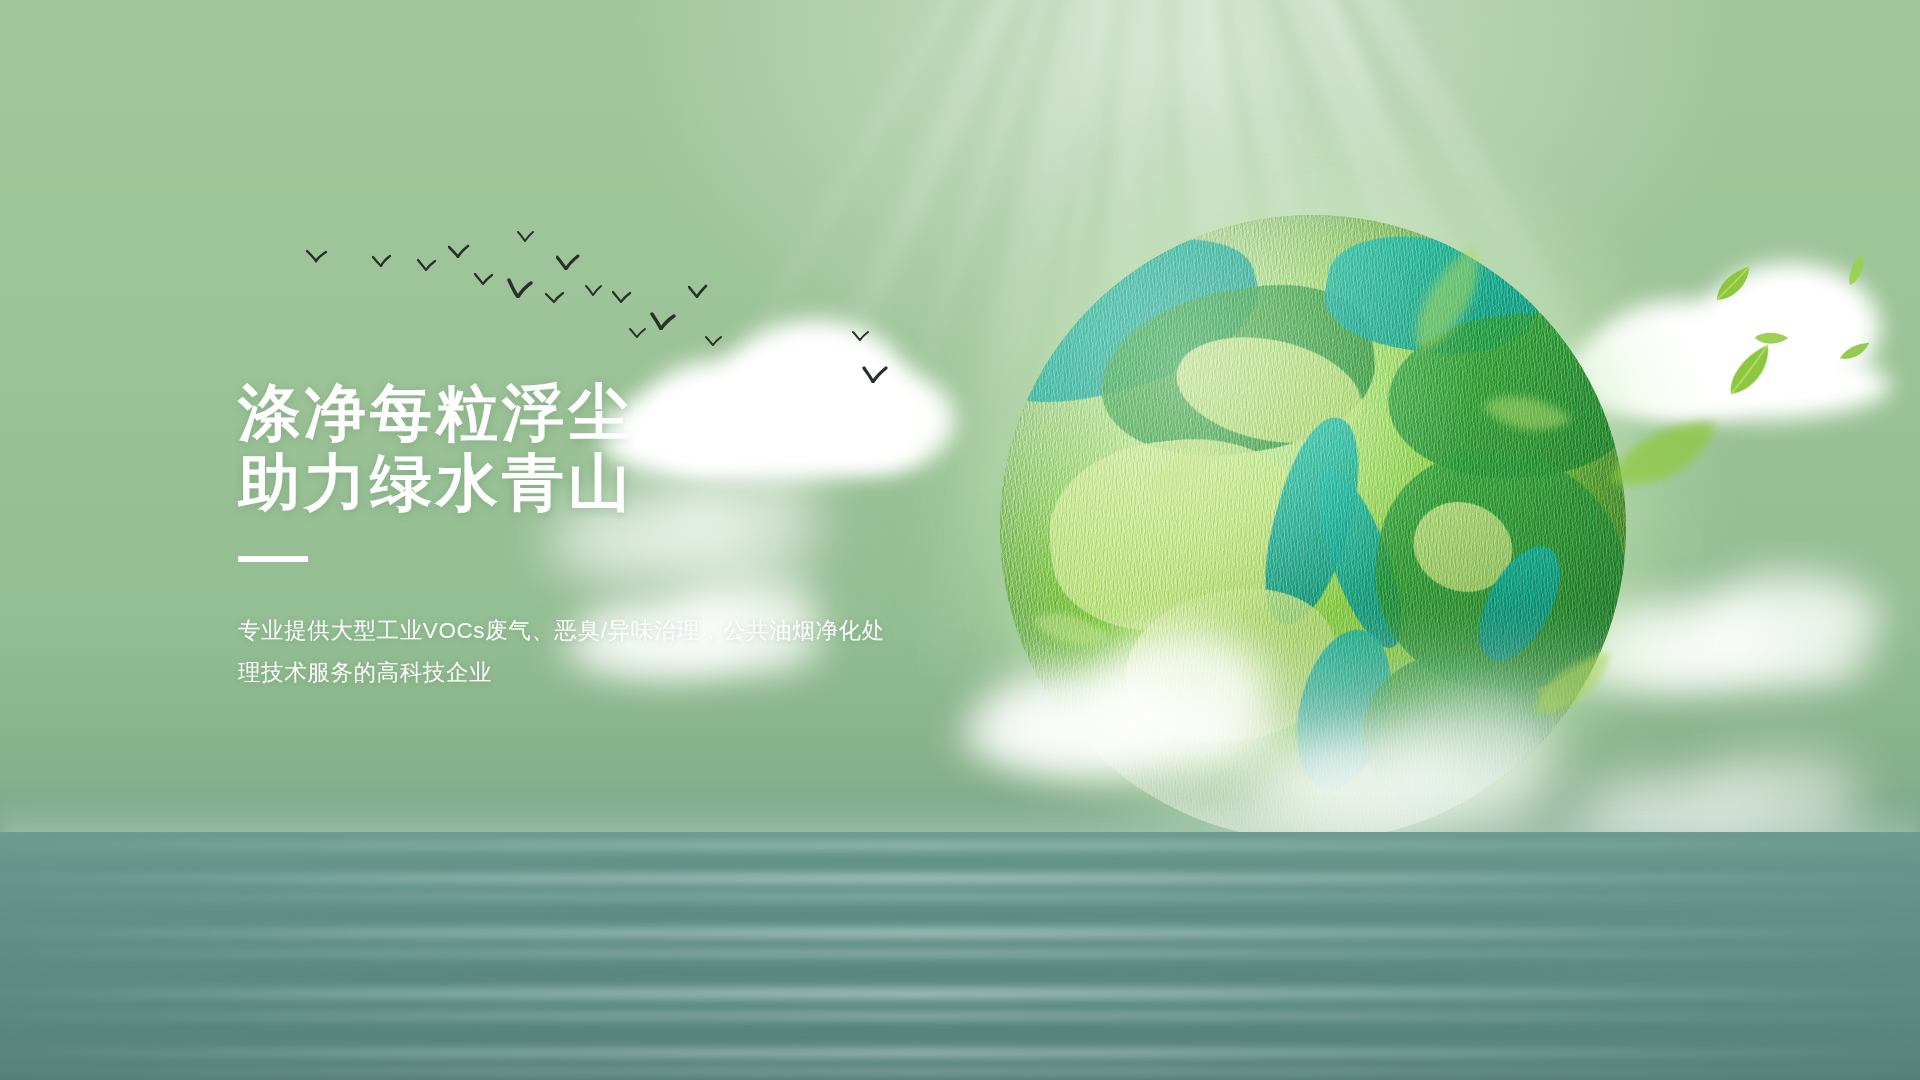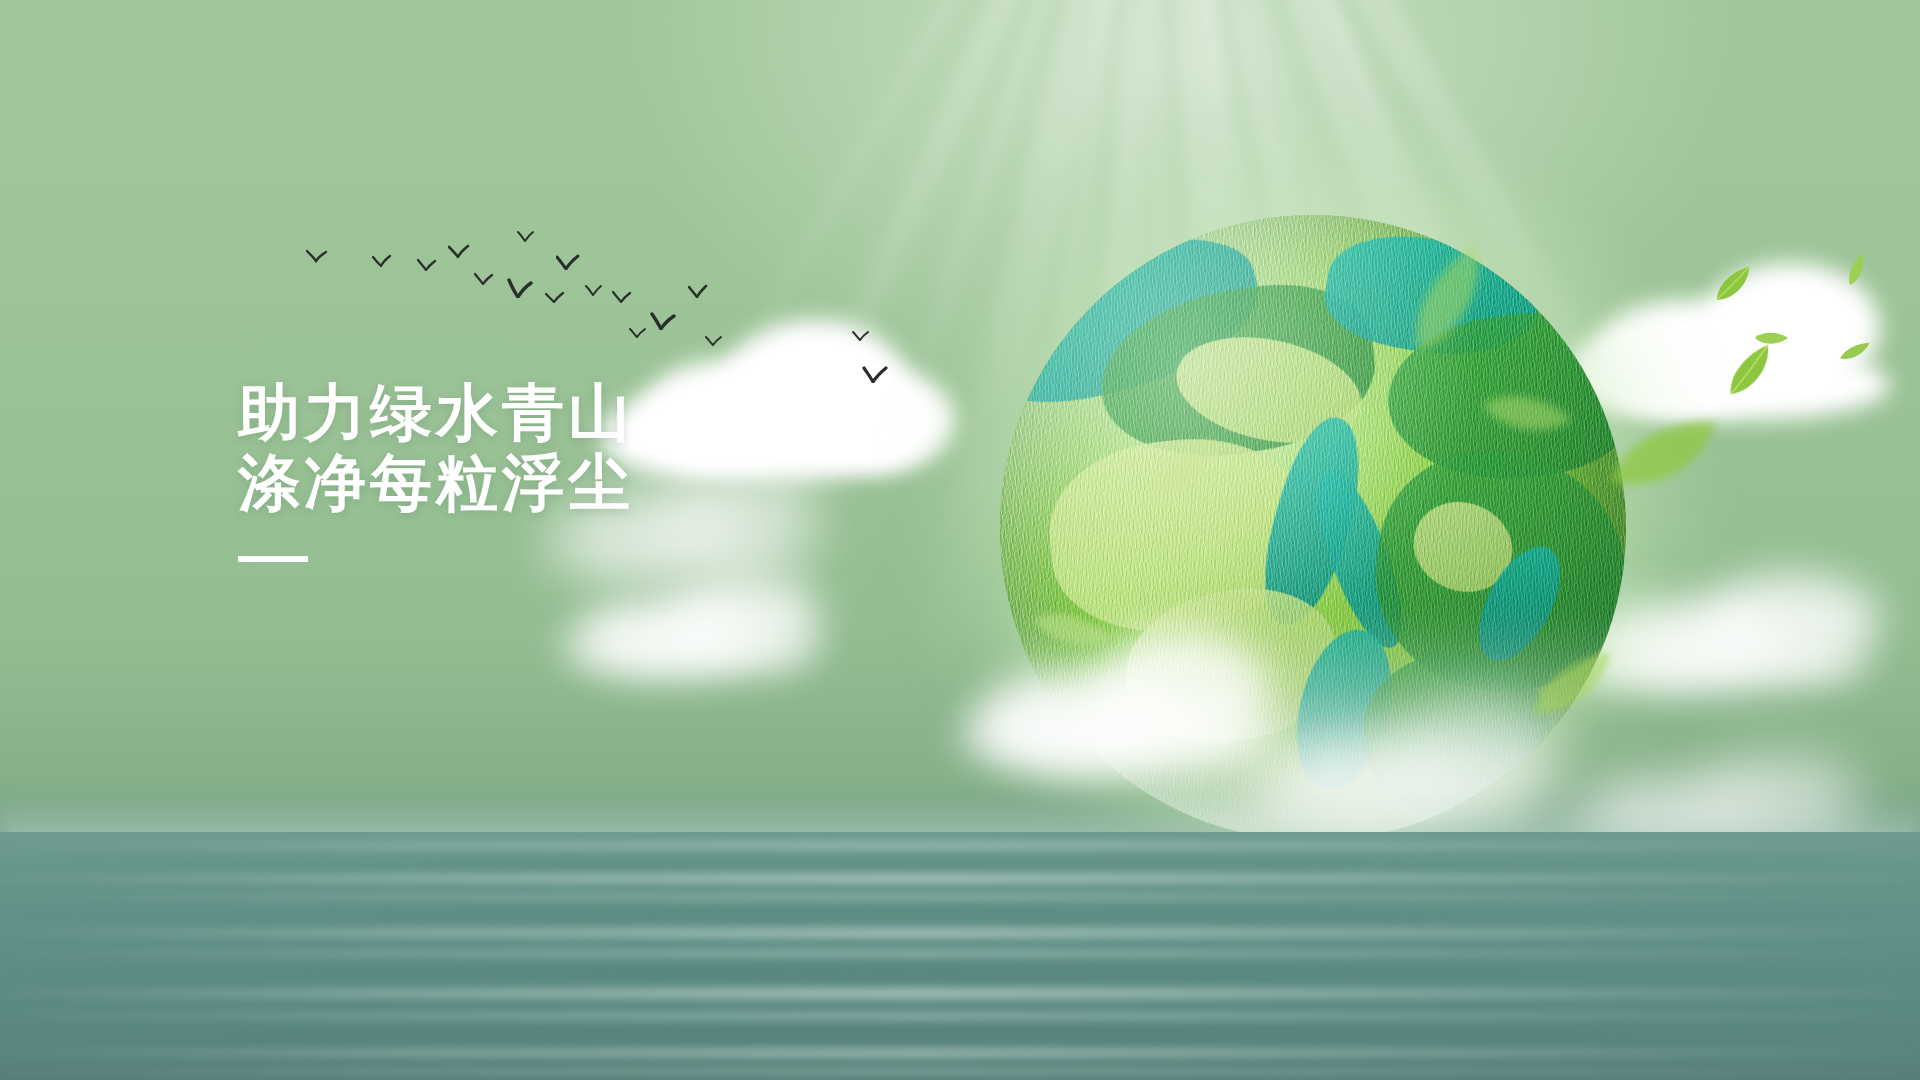--- a/index.html
+++ b/index.html
@@ -467,18 +467,19 @@
     </svg>
   </div>
 
   <div class="leaf" style="left:1030px; top:610px; transform:rotate(34deg); filter:blur(3px); opacity:.45;">
     <svg width="78" height="42" viewBox="0 0 78 42">
       <path d="M3 32 C15 5, 52 0, 76 4 C62 30, 28 42, 3 32 Z" fill="#cde79a"></path>
     </svg>
   </div>
 
   <div id="copy">
+    <div class="headline">涤净每粒浮尘</div>
     <div class="headline">助力绿水青山</div>
-    <div class="headline">涤净每粒浮尘</div>
     <div id="divider"></div>
+    <div id="desc">专业提供大型工业VOCs废气、恶臭/异味治理，公共油烟净化处理技术服务的高科技企业</div>
   </div>
 
 </div>
 
 </body></html>

